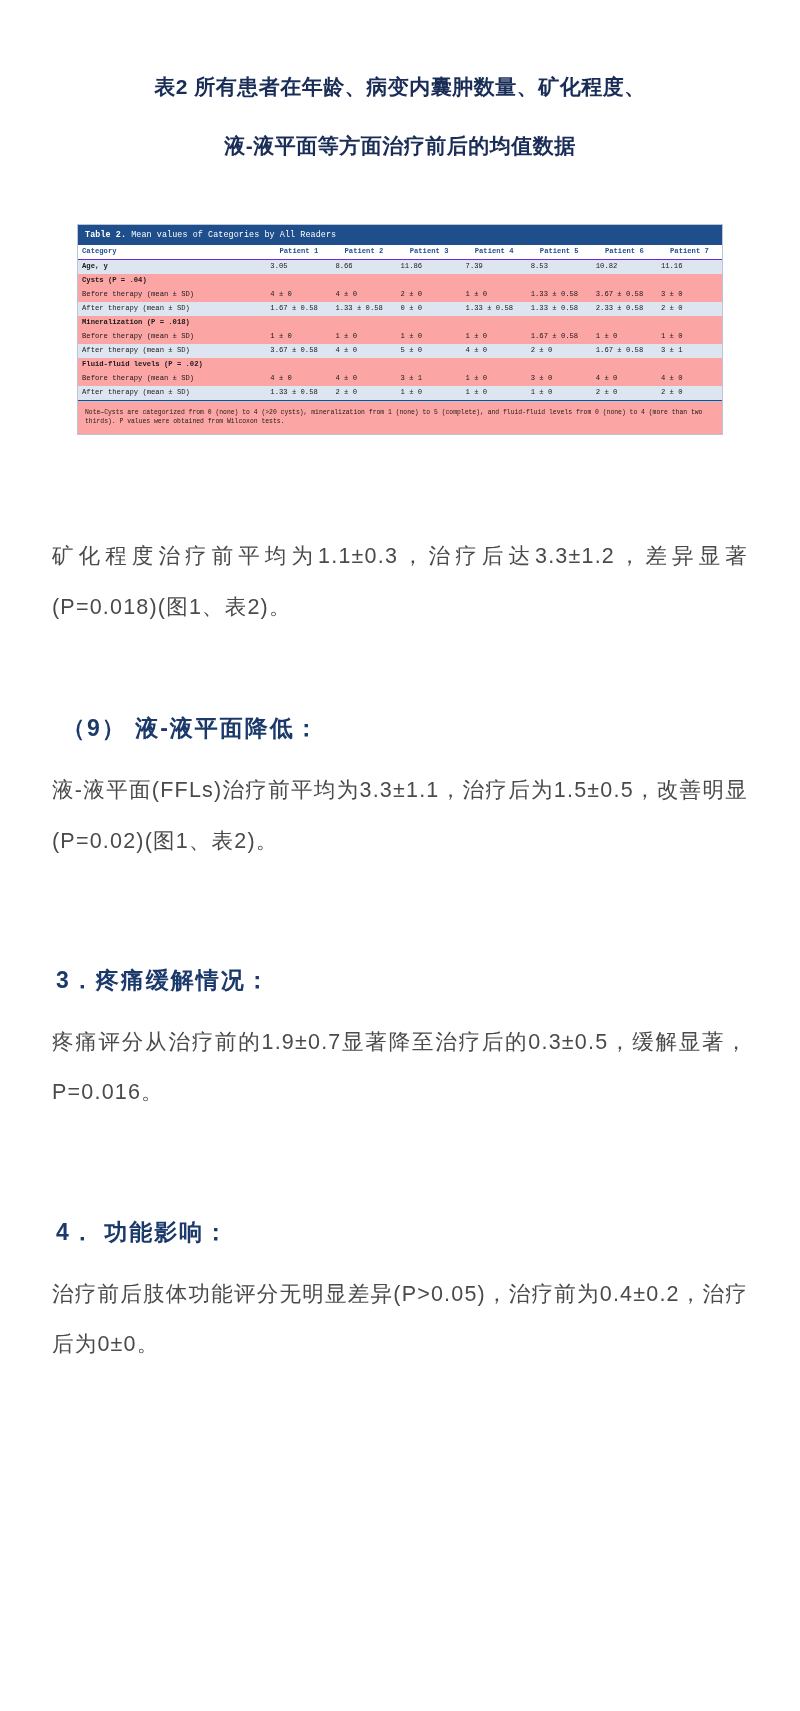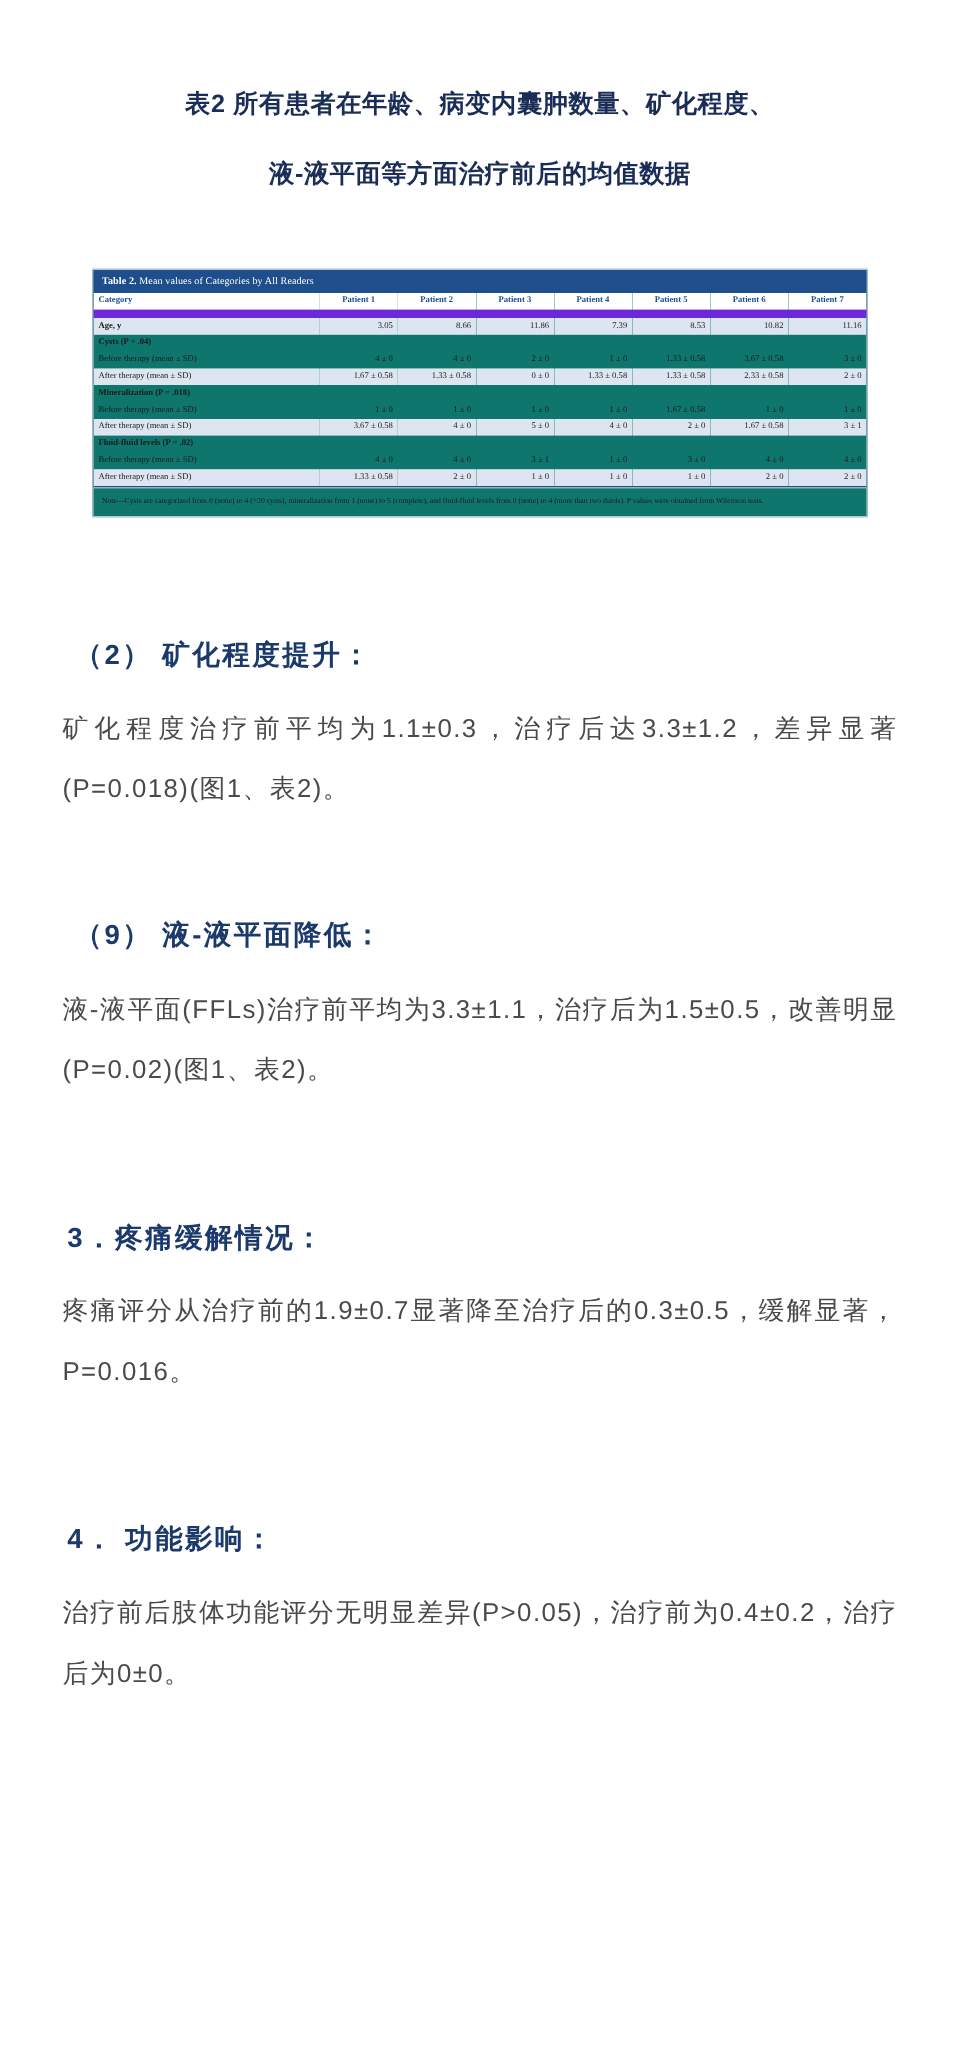--- a/index.html
+++ b/index.html
@@ -37,22 +37,22 @@
     line-height: 2.8;
   }
 
   
   .figure-wrap {
     margin: 48px auto 0 auto;
     width: 646px;
   }
   .rsna-table {
     border: 1px solid #b9c4d6;
-    background: #0f766e;
-    font-family: Liberation Serif, serif;
+    background: #fca5a5;
+    font-family: Liberation Mono, monospace;
     font-size: 7.2px;
     color: #17365d;
     box-sizing: border-box;
   }
   .rsna-caption {
     background: #1f4e8c;
     color: #ffffff;
     padding: 5px 7px 5px 7px;
     font-size: 8.4px;
     letter-spacing: 0.1px;
@@ -68,33 +68,33 @@
   table.data th, table.data td {
     padding: 2.5px 4px;
     font-size: 7.2px;
     line-height: 1.25;
     white-space: nowrap;
     overflow: hidden;
   }
   table.data thead th {
     color: #1f4e8c;
     font-weight: bold;
-    border-bottom: 7px solid #6d28d9;
+    border-bottom: 1px solid #6d28d9;
     background: #ffffff;
     text-align: center;
   }
   table.data thead th.first {
     text-align: left;
   }
   table.data td.label {
     text-align: left;
     color: #1a1a1a;
   }
   table.data td.val {
-    text-align: right;
+    text-align: left;
     color: #1a1a1a;
   }
   tr.alt td { background: #dde5f0; }
   td.indent { padding-left: 16px; }
   tr.bottomline td { border-bottom: 1px solid #1f4e8c; }
   .rsna-note {
     padding: 6px 7px 8px 7px;
     font-size: 6.4px;
     line-height: 1.45;
     color: #1a1a1a;
@@ -245,21 +245,20 @@
           </tr>
         </tbody>
       </table>
       <div class="rsna-note">Note—Cysts are categorized from 0 (none) to 4 (&gt;20 cysts), mineralization from 1 (none) to 5 (complete), and fluid-fluid levels from 0 (none) to 4 (more than two thirds). P values were obtained from Wilcoxon tests.</div>
     </div>
   </div>
 
   <div class="content">
 
     <div class="sec">
-      <div class="sec-head">（2） 矿化程度提升：</div>
       <p class="sec-body">矿化程度治疗前平均为1.1±0.3，治疗后达3.3±1.2，差异显著(P=0.018)(图1、表2)。</p>
     </div>
 
     <div class="gap-lg"></div>
 
     <div class="sec">
       <div class="sec-head">（9） 液-液平面降低：</div>
       <p class="sec-body">液-液平面(FFLs)治疗前平均为3.3±1.1，治疗后为1.5±0.5，改善明显(P=0.02)(图1、表2)。</p>
     </div>
 

